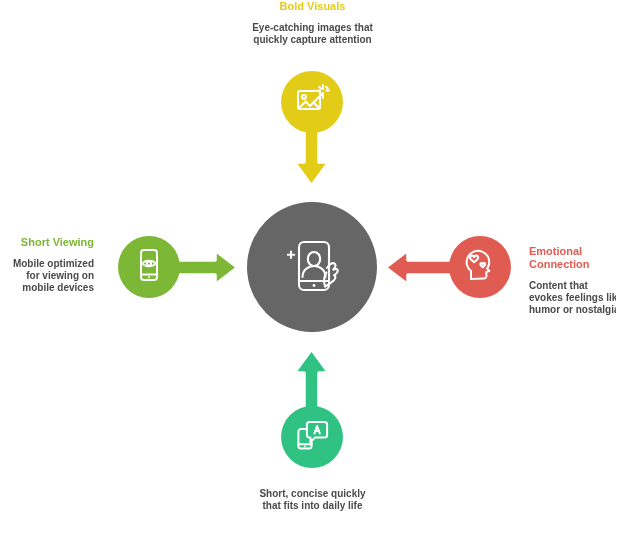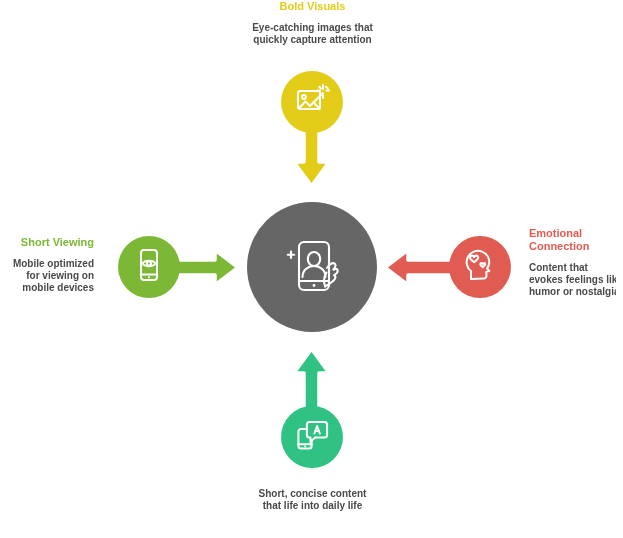--- a/index.html
+++ b/index.html
@@ -87,21 +87,21 @@
   .lbl-left {
     left: 0px;
     top: 236px;
     width: 94px;
     text-align: right;
   }
   .lbl-left .label-title { color: #7cb736; }
 
   .lbl-right {
     left: 529px;
-    top: 227px;
+    top: 245px;
     width: 94px;
     text-align: left;
   }
   .lbl-right .label-title { color: #e05c52; }
 
   .lbl-bottom {
     left: 249px;
     top: 488px;
     width: 127px;
     text-align: center;
@@ -244,16 +244,16 @@
                  L22 21.6 L17.4 26 L17.4 21.6 L16.5 21.6 a2.6 2.6 0 0 1 -2.6 -2.6
                  L13.9 8.6 A2.6 2.6 0 0 1 16.5 6 z"></path>
 
         <path d="M21.4 17.5 L24.1 10 L26.8 17.5"></path>
         <line x1="22.3" y1="15" x2="25.9" y2="15"></line>
       </svg>
     </span>
   </div>
 
   <div class="label lbl-bottom">
-    <p class="label-desc">Short, concise content that life into daily life</p>
+    <p class="label-desc">Short, concise quickly that fits into daily life</p>
   </div>
 
 </div>
 
 </body></html>

